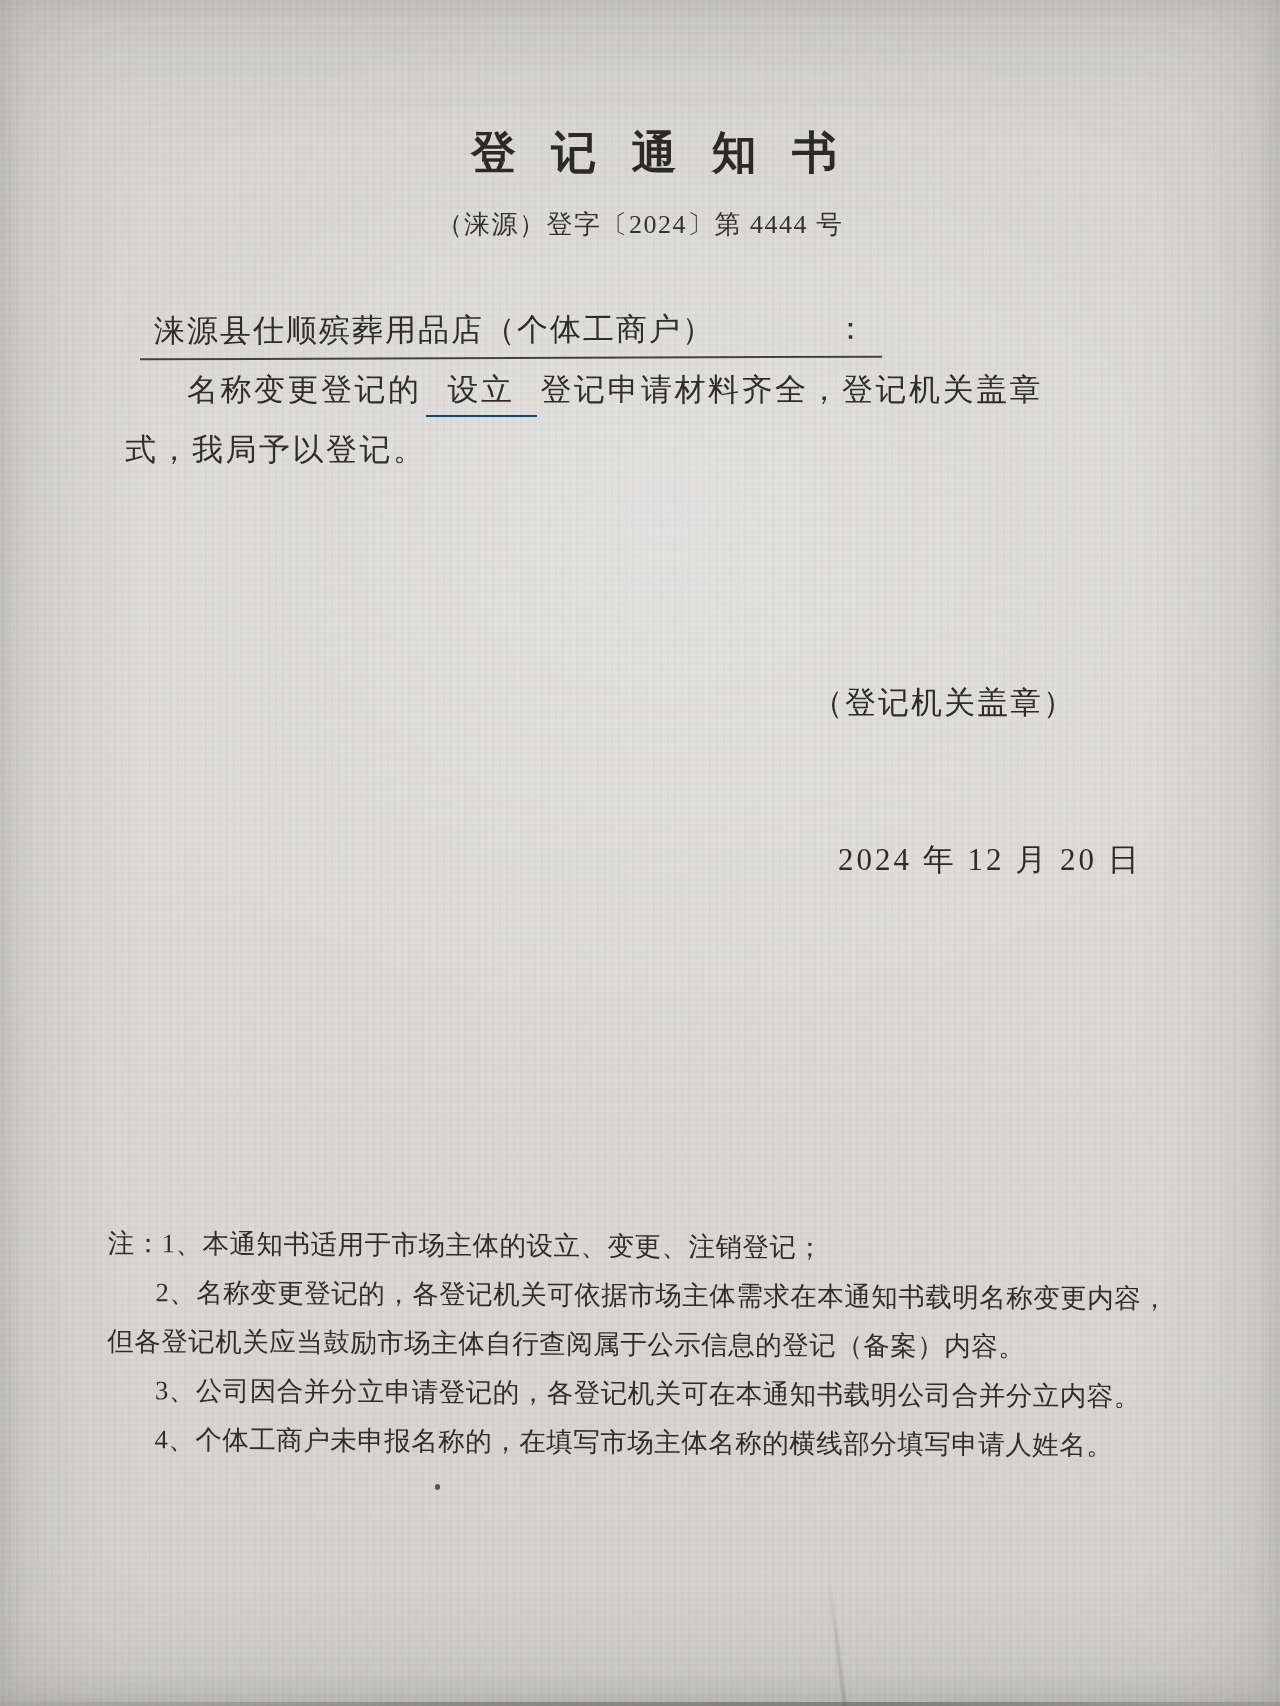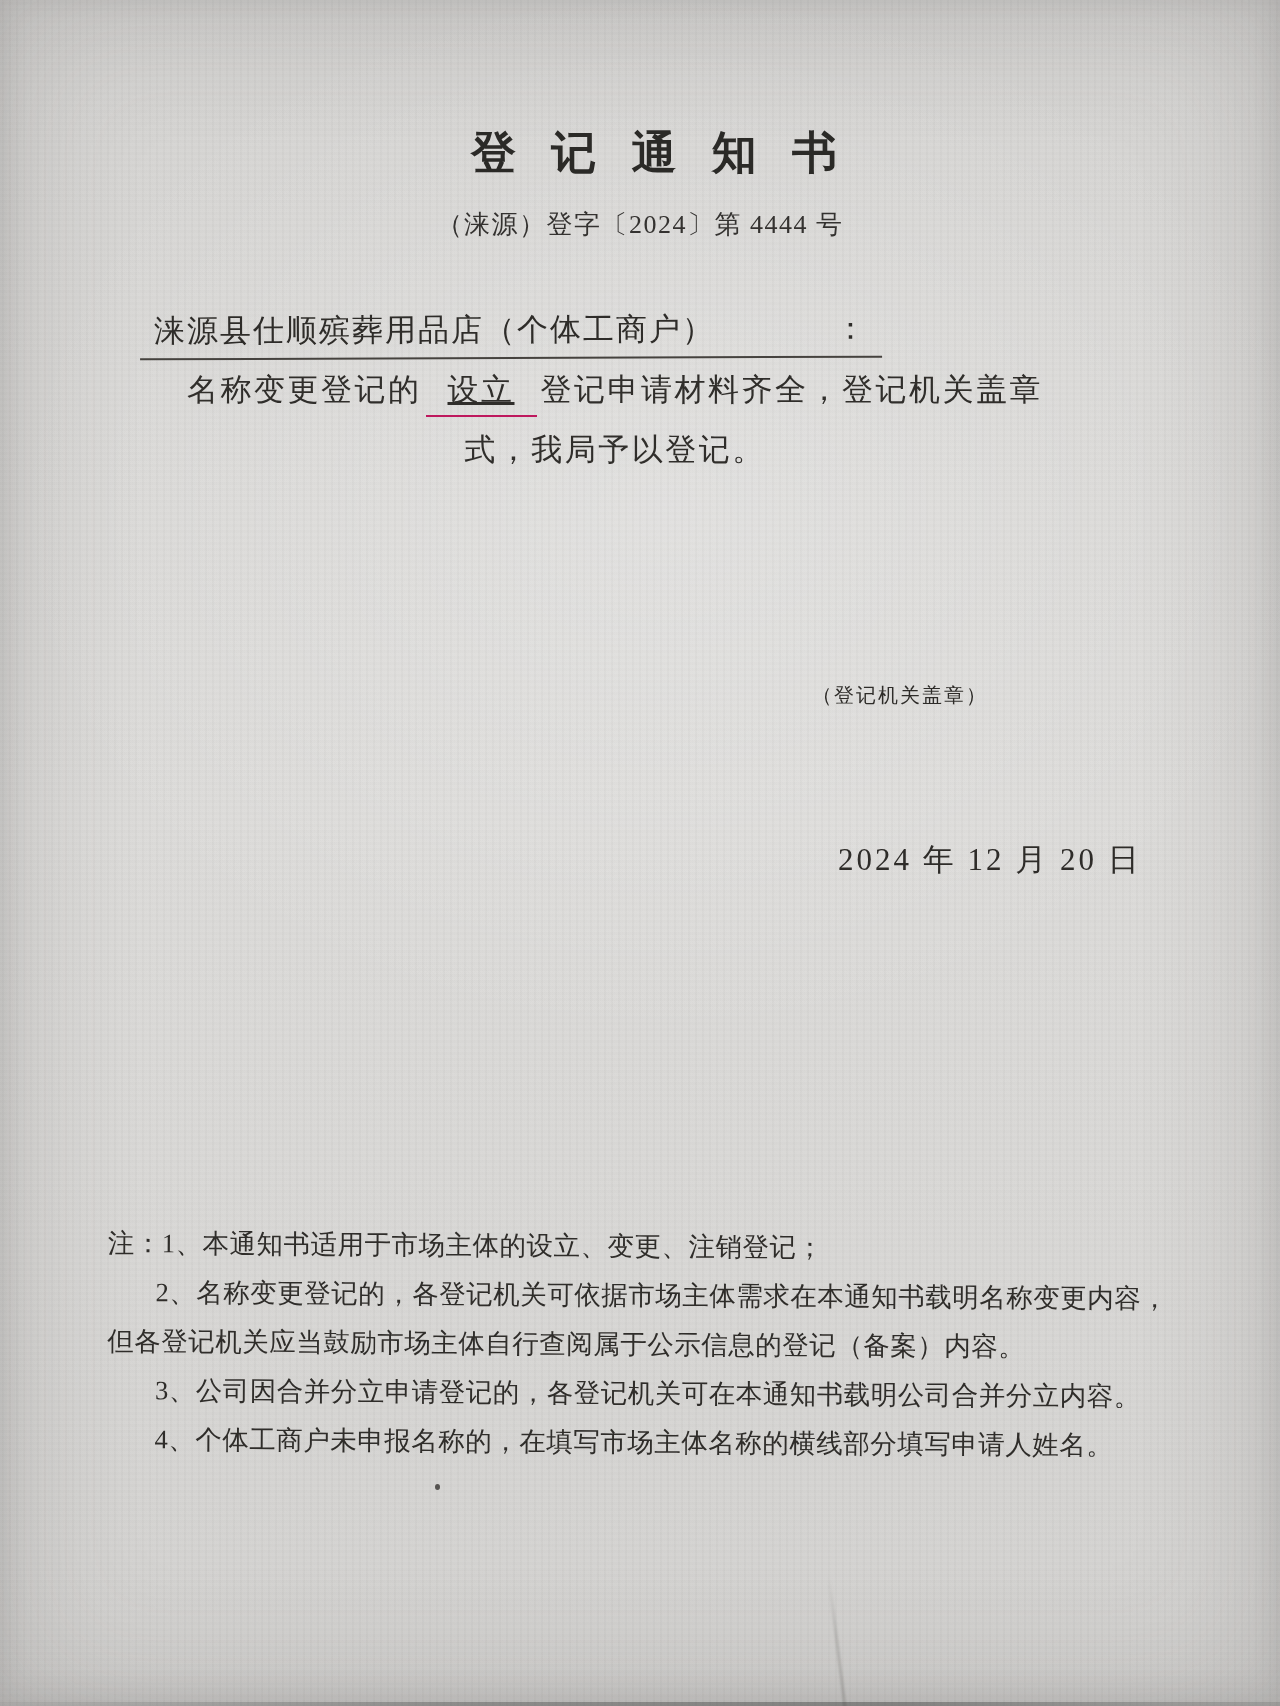--- a/index.html
+++ b/index.html
@@ -75,33 +75,32 @@
   .addressee .colon { margin-left: auto; padding-right: 14px; }
   .body-line {
     position: absolute;
     left: 125px;
     width: 980px;
     font-size: 31px;
     letter-spacing: 2.5px;
     color: #302e2b;
   }
   .body-line.l1 { top: 342px; padding-left: 62px; }
-  .body-line.l2 { top: 402px; text-align: center; }
+  .body-line.l2 { top: 402px; }
   .filled-underline {
     display: inline-block;
     padding: 0 22px 4px 22px;
     margin: 0 4px;
-    border-bottom: 2px solid #be185d;
-    text-decoration: underline;
+    border-bottom: 2px solid #0c4a6e;
   }
   .seal-note {
     position: absolute;
     top: 655px;
     left: 812px;
-    font-size: 20px;
+    font-size: 31px;
     letter-spacing: 2px;
   }
   .issue-date {
     position: absolute;
     top: 812px;
     left: 838px;
     font-size: 31px;
     letter-spacing: 3px;
   }
   .notes {

